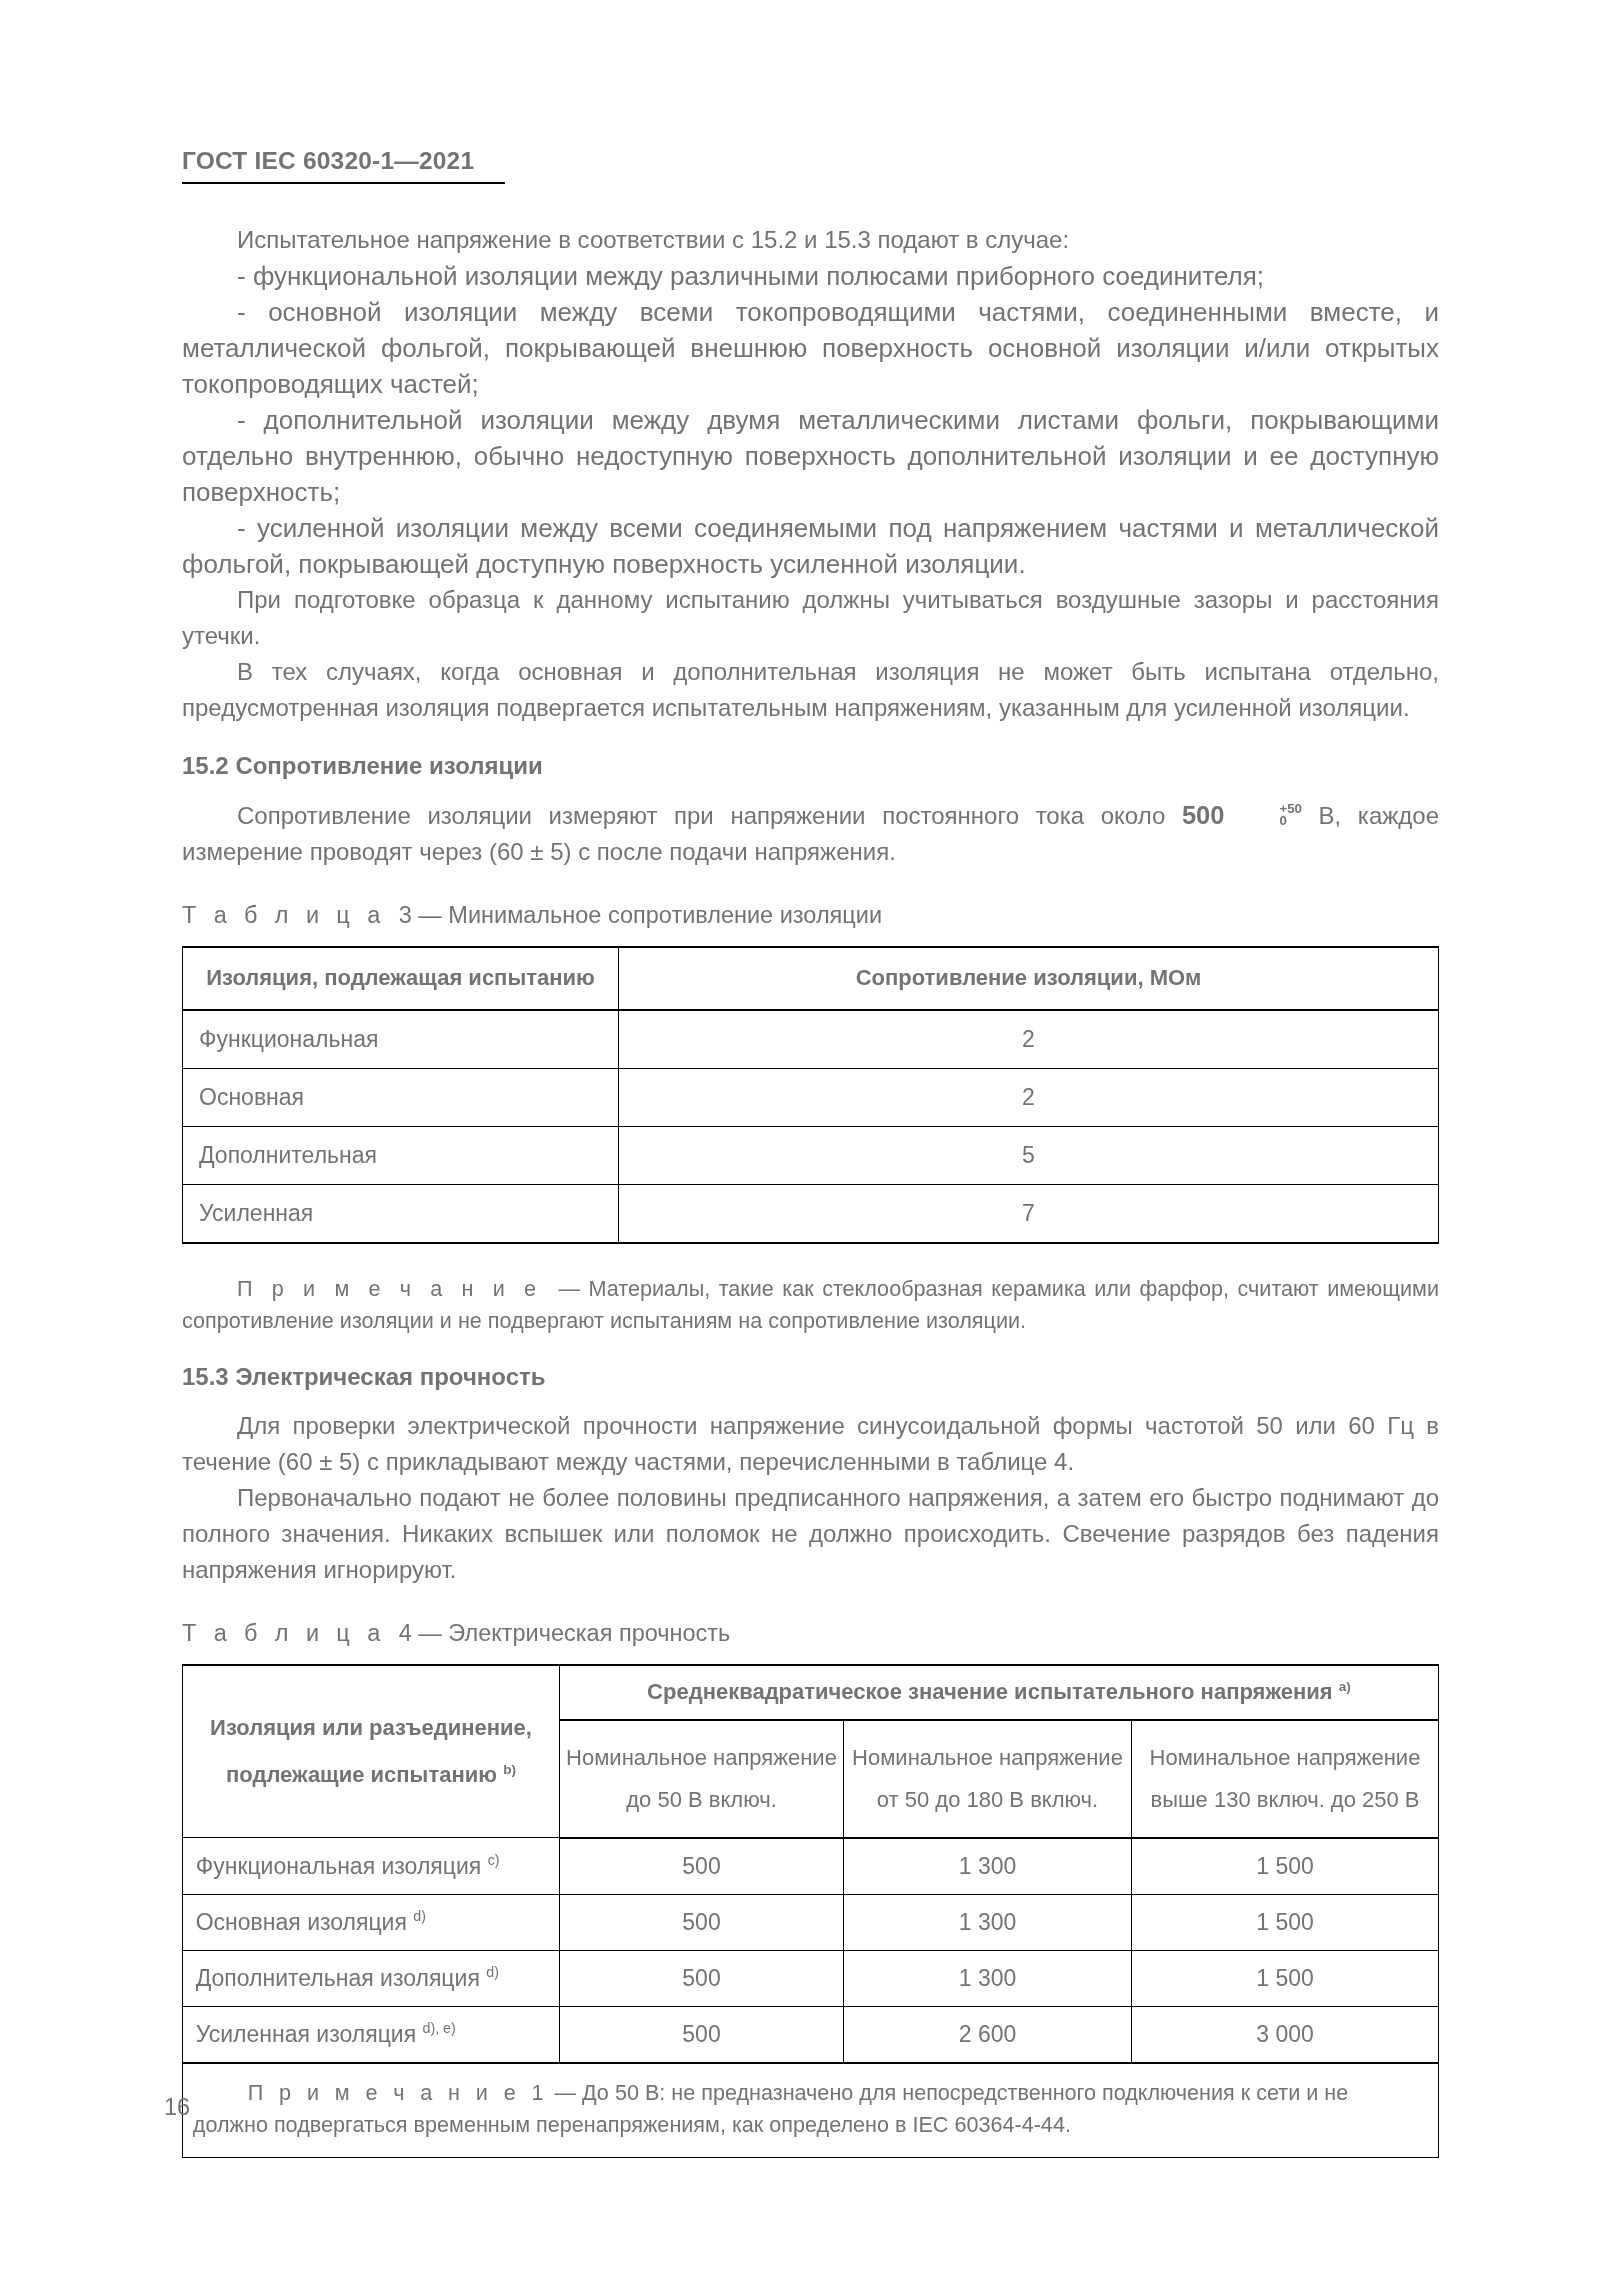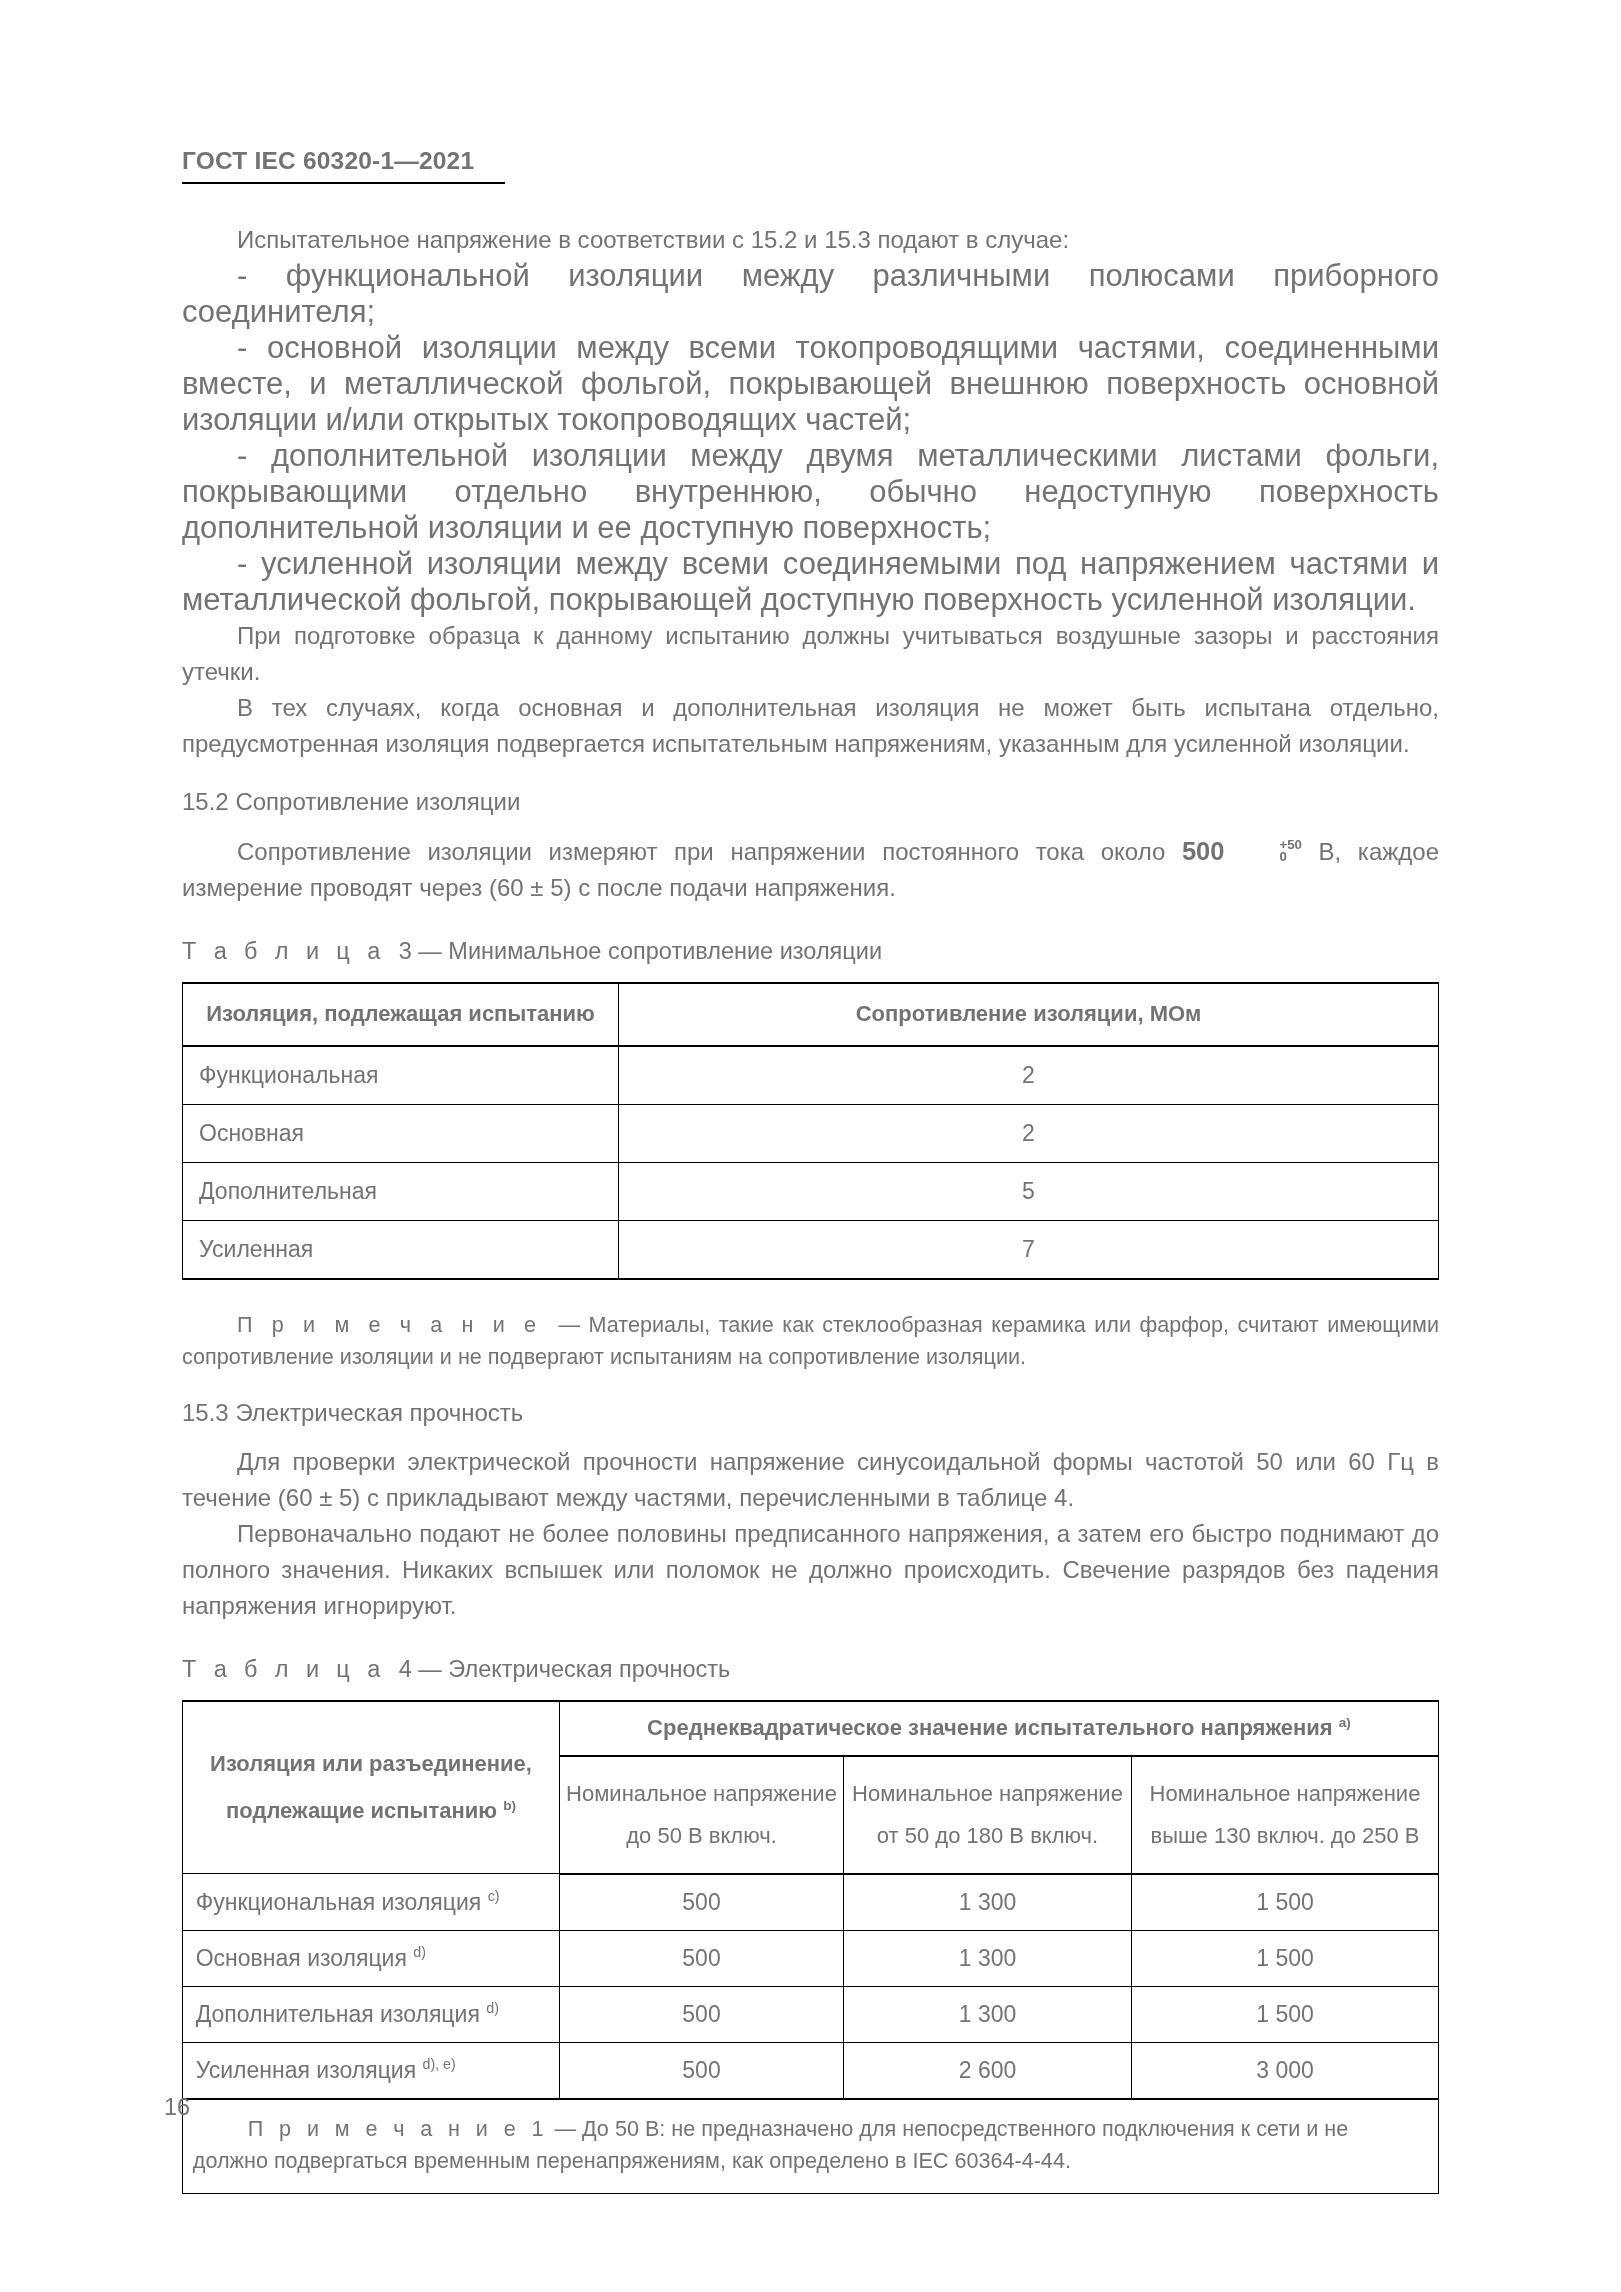--- a/index.html
+++ b/index.html
@@ -50,30 +50,30 @@
     margin: 0;
     font-size: 24px;
     line-height: 36px;
     text-align: justify;
     text-justify: inter-word;
     text-indent: 55px;
     hyphens: none;
   }
   p.dash {
     margin: 0;
-    font-size: 31px;
+    font-size: 26px;
     line-height: 36px;
     text-align: justify;
     text-indent: 55px;
   }
 
   h3.sect {
     margin: 0;
     font-size: 24px;
-    font-weight: normal;
+    font-weight: bold;
     line-height: 36px;
     text-indent: 0;
   }
 
   .gap-s { height: 13.7px; }
   .gap-m { height: 21.6px; }
   .gap-l { height: 29px; }
 
   .sup { font-size: 0.62em; vertical-align: super; }
   .val500 {

